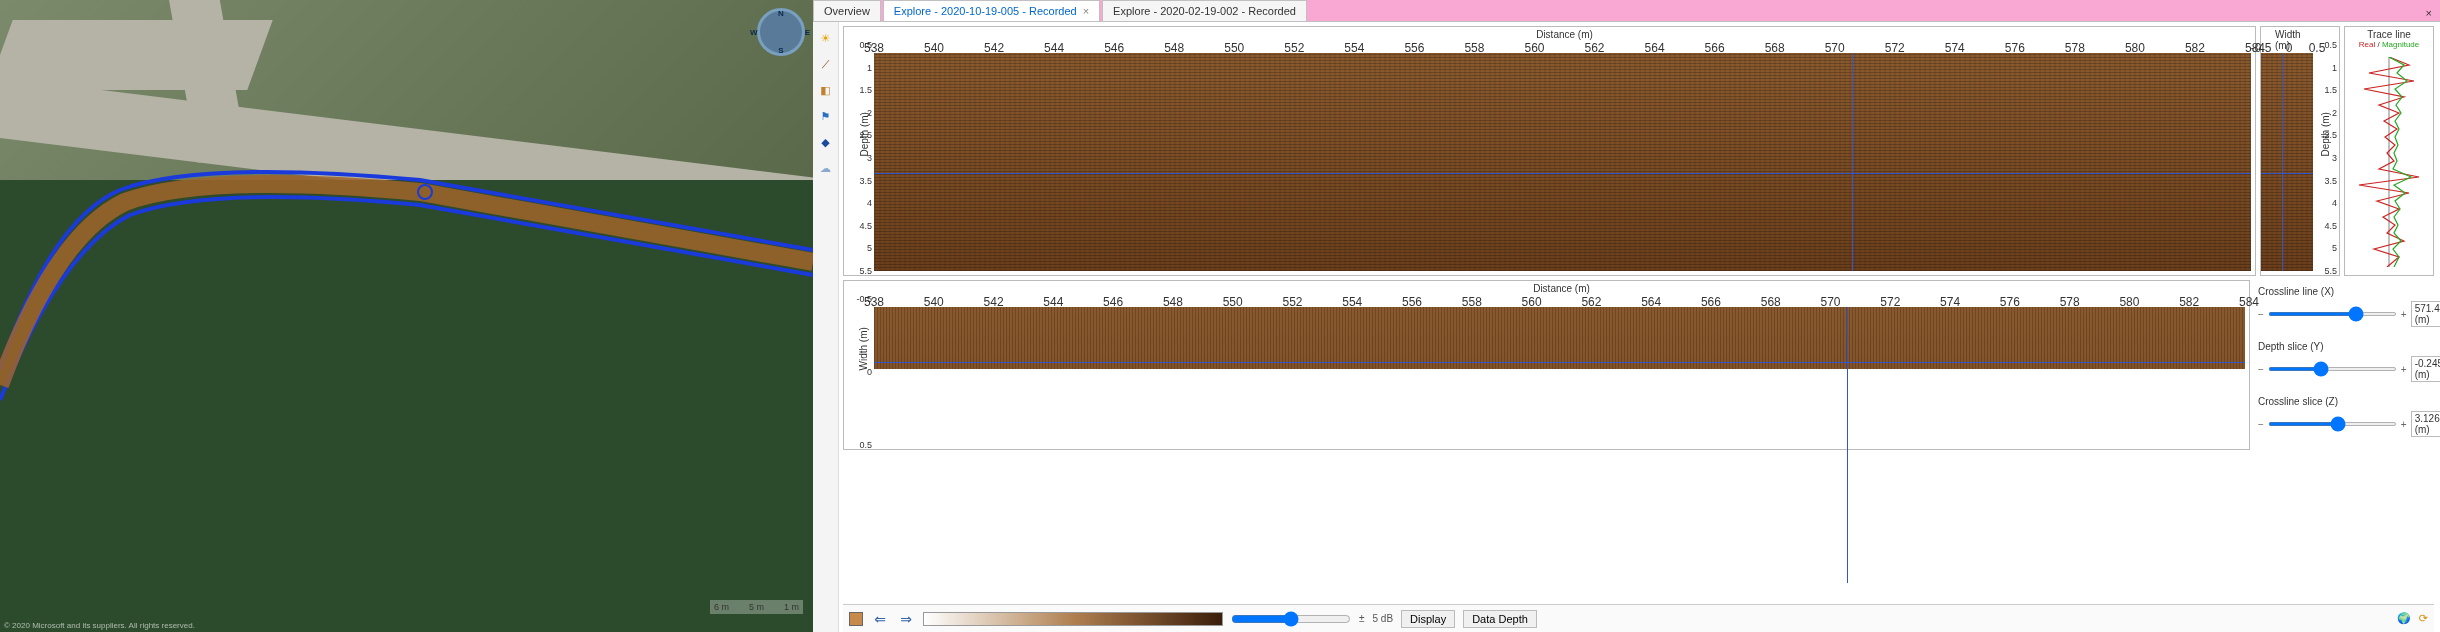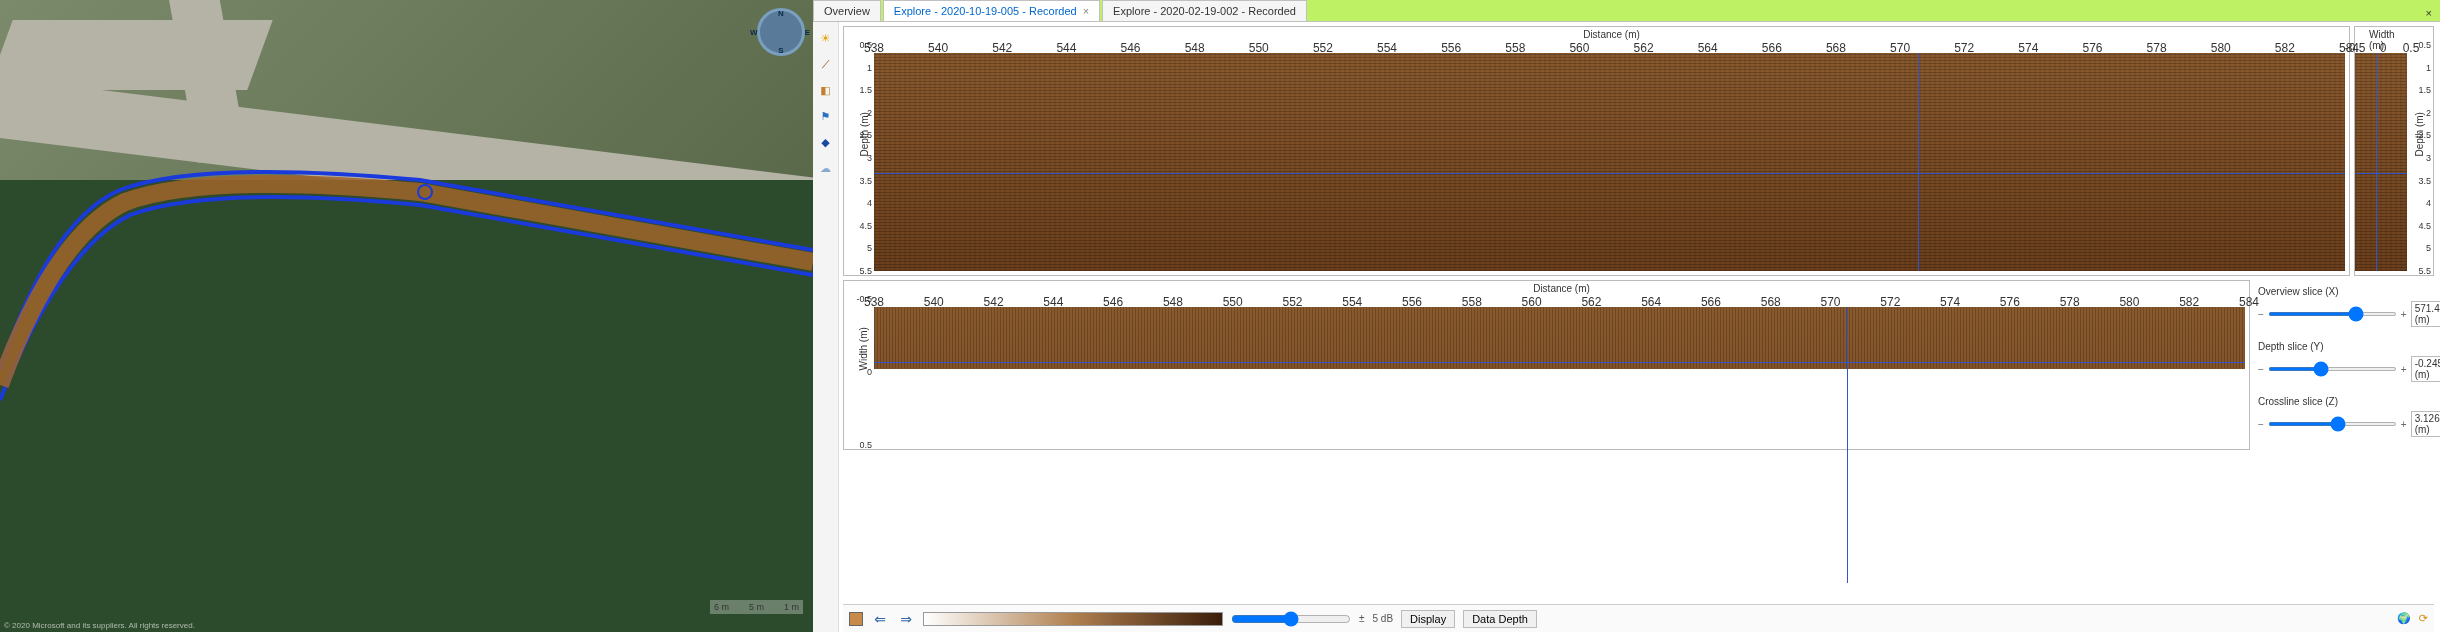--- a/index.html
+++ b/index.html
@@ -23,21 +23,21 @@
   .compass .n{top:-2px;left:50%;transform:translateX(-50%);}
   .compass .s{bottom:-2px;left:50%;transform:translateX(-50%);}
   .compass .e{right:-8px;top:50%;transform:translateY(-50%);}
   .compass .w{left:-10px;top:50%;transform:translateY(-50%);}
   .scan-path { position:absolute; inset:0; pointer-events:none; }
   .scale-bar { position:absolute; bottom:18px; right:10px; background:rgba(255,255,255,0.3); padding:2px 4px; display:flex; gap:20px; font-size:9px; }
   .copyright { position:absolute; bottom:2px; left:4px; font-size:8px; color:rgba(255,255,255,0.6); }
 
   
   .data-panel { flex:1; height:100%; display:flex; flex-direction:column; background:#fff; }
-  .tabs { display:flex; height:22px; border-bottom:1px solid #c0c0c0; background:#bef264; align-items:flex-end; }
+  .tabs { display:flex; height:22px; border-bottom:1px solid #c0c0c0; background:#f9a8d4; align-items:flex-end; }
   .tabs .tab { padding:4px 10px; border:1px solid #c0c0c0; border-bottom:none; margin-right:2px; background:#f5f5f5; font-size:11px; cursor:pointer; display:flex; align-items:center; gap:6px; }
   .tabs .tab.active { background:#fff; color:#0066cc;justify-content:center; }
   .tabs .tab .close { color:#888; }
   .tabs .win-close { margin-left:auto; padding:2px 8px; }
 
   .work { flex:1; display:flex; }
   .toolstrip { width:26px; background:#f4f4f4; border-right:1px solid #ddd; display:flex; flex-direction:column; padding-top:6px; gap:6px; align-items:center; }
   .toolstrip .tbtn { width:20px; height:20px; display:flex; align-items:center; justify-content:center; border:1px solid transparent; cursor:pointer; }
 
   .views { flex:1; display:flex; flex-direction:column; padding:4px 6px 0 4px; gap:4px; }
@@ -230,20 +230,31 @@
                   <span style="top: 60%;">3.5</span>
                   <span style="top: 70%;">4</span>
                   <span style="top: 80%;">4.5</span>
                   <span style="top: 90%;">5</span>
                   <span style="top: 100%;">5.5</span>
                 </div>
               <div class="ylabel" style="left:auto;right:-8px;">Depth (m)</div>
             </div>
           </div>
 
+          <div class="trace-view">
+            <div class="trace-title">Trace line</div>
+            <div class="trace-legend">
+              <span class="r">Real</span><span> / </span><span class="g">Magnitude</span>
+            </div>
+            <svg class="trace-svg" viewBox="0 0 80 210" preserveAspectRatio="none">
+              <line x1="40" y1="0" x2="40" y2="210" stroke="#000" stroke-width="0.5"></line>
+              <path d="M40 0 L60 8 L20 16 L65 24 L15 32 L55 40 L30 48 L50 56 L35 64 L48 72 L36 80 L46 88 L38 96 L45 104 L30 112 L70 120 L10 128 L60 136 L28 144 L50 152 L34 160 L46 168 L38 176 L55 184 L25 192 L50 200 L38 210" stroke="#cc2222" fill="none" stroke-width="1.2"></path>
+              <path d="M40 0 L55 8 L48 16 L58 24 L46 32 L53 40 L47 48 L52 56 L46 64 L50 72 L46 80 L49 88 L45 96 L48 104 L44 112 L62 120 L45 128 L56 136 L46 144 L51 152 L45 160 L49 168 L45 176 L52 184 L44 192 L50 200 L45 210" stroke="#22aa22" fill="none" stroke-width="1.2"></path>
+            </svg>
+          </div>
         </div>
 
         <div class="row-mid">
           <div class="cscan">
             <div class="yaxis">
               <div class="ylabel">Width (m)</div>
               <div class="ticks" id="cscan-yticks">
                   <span style="top: 0%;">-0.5</span>
                   <span style="top: 50%;">0</span>
                   <span style="top: 100%;">0.5</span>
@@ -282,21 +293,21 @@
                 <div class="crosshair-v" style="left:71%;top:0;bottom:-100%;"></div>
                 <div class="cscan-lower">
                    <div class="crosshair-v" style="left:71%;top:0;bottom:0;"></div>
                 </div>
               </div>
             </div>
           </div>
 
           <div class="sliders">
             <div class="slider-row">
-              <label>Overview slice (X)</label>
+              <label>Crossline line (X)</label>
               <div class="slider-ctl">
                 <span class="minus">−</span>
                 <input type="range" min="0" max="100" value="71" style="">
                 <span class="plus">+</span>
                 <span class="val">571.436 (m)</span>
               </div>
             </div>
             <div class="slider-row">
               <label>Depth slice (Y)</label>
               <div class="slider-ctl">

